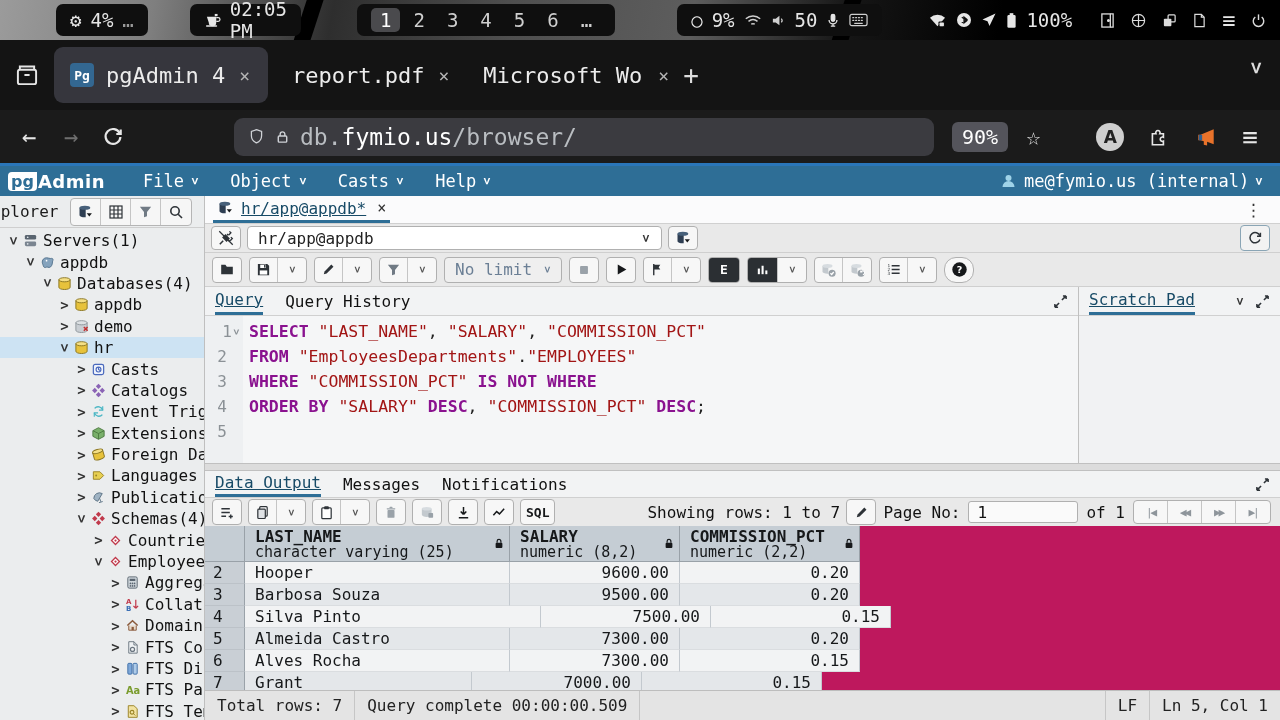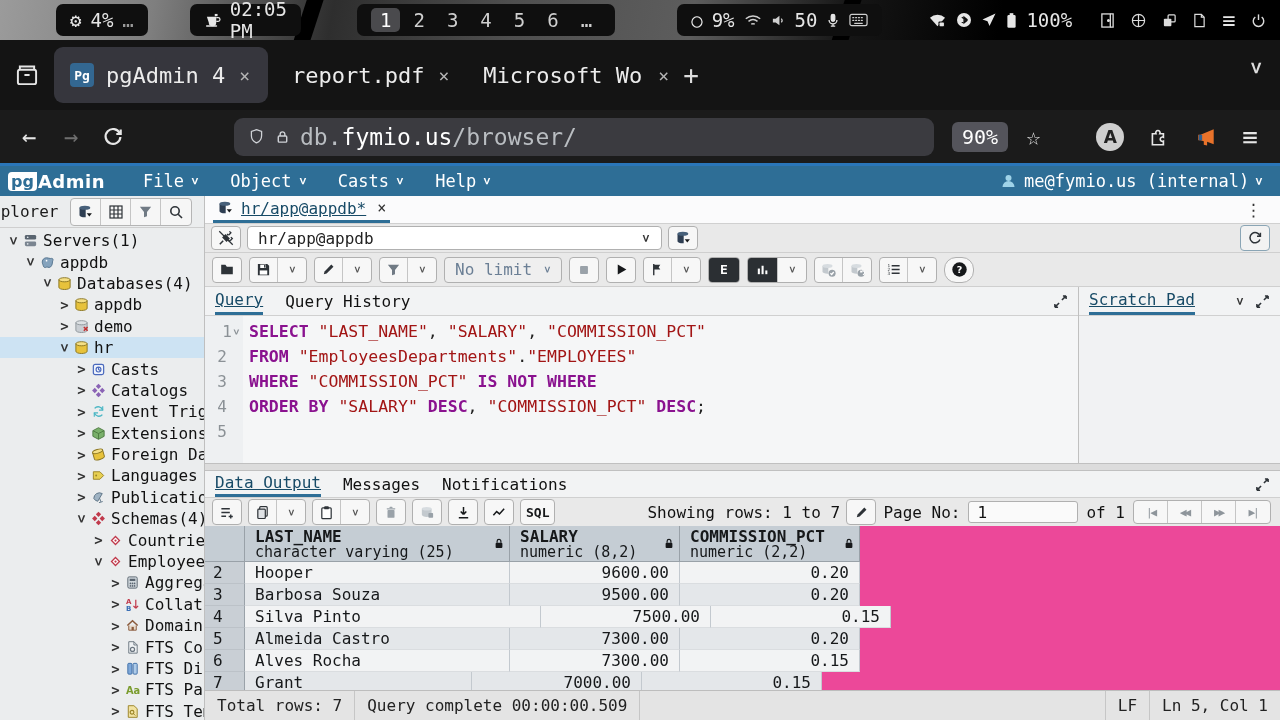--- a/index.html
+++ b/index.html
@@ -126,21 +126,21 @@
   .dotoolbar{height:28px;background:#e9e9e9;display:flex;align-items:center;gap:6px;padding:0 7px;font-size:16px;color:#111;}
   .showing{margin-left:86px;}
   .pager{margin-left:auto;display:flex;align-items:center;gap:8px;}
   .pgin{width:110px;height:22px;border:1px solid #b0b0b0;border-radius:3px;background:#fafafa;font-family:inherit;
     font-size:16px;padding:0 8px;color:#111;}
   .pbtns{display:flex;height:24px;border:1px solid #b0b0b0;border-radius:4px;background:#f7f7f7;overflow:hidden;margin-right:2px;}
   .pbtn{min-width:34px;display:flex;align-items:center;justify-content:center;color:#8e959b;font-size:11px;
     border-right:1px solid #c5c5c5;letter-spacing:-2px;padding:0 4px;}
   .pbtn:last-child{border-right:none;}
 
-  .tblwrap{flex:1;overflow:hidden;background:#ec4899;}
+  .tblwrap{flex:1;overflow:hidden;background:#be185d;}
   .thead{display:flex;height:36px;}
   .th{background:#c5cdd4;border-right:1px solid #99a1a8;border-bottom:1px solid #99a1a8;color:#16181a;
     padding:2px 6px 0 10px;position:relative;}
   .th .nm{font-size:16px;font-weight:bold;line-height:17px;white-space:nowrap;}
   .th .tp{font-size:15px;line-height:15px;white-space:nowrap;}
   .th .lk{position:absolute;right:4px;top:11px;width:12px;height:13px;}
   .th0{width:40px;flex:0 0 40px;background:#c5cdd4;border-right:1px solid #99a1a8;border-bottom:1px solid #99a1a8;}
   .trw{display:flex;height:22px;font-size:16px;color:#16181a;}
   .rn{width:40px;flex:0 0 40px;background:#c9cfd5;border-right:1px solid #9aa2a9;border-bottom:1px solid #bcc2c8;
     display:flex;align-items:center;padding-left:8px;}

